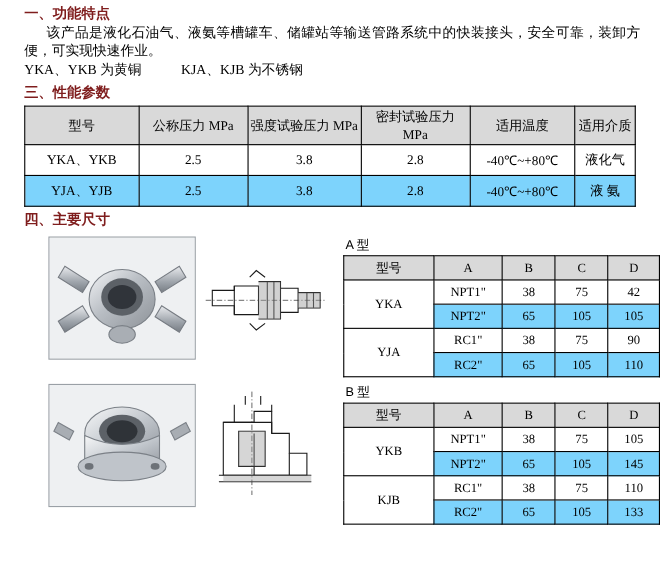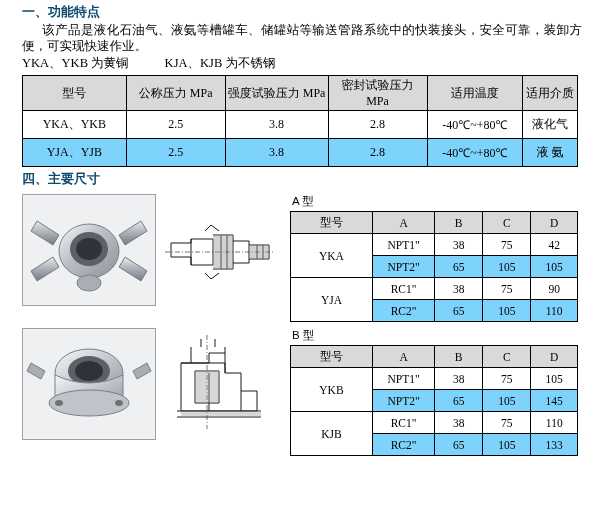--- a/index.html
+++ b/index.html
@@ -10,21 +10,21 @@
   }
   .page{position:relative;width:600px;height:516px;}
 
   .title{
     text-align:center;font-size:19px;font-weight:bold;
     letter-spacing:0px;padding-top:10px;padding-bottom:4px;
     font-family:"Liberation Sans", sans-serif;
   }
 
   .sec-head{
-    color:#0c4a6e;font-weight:bold;font-size:13px;
+    color:#7f1d1d;font-weight:bold;font-size:13px;
     font-family:"Liberation Sans", sans-serif;
     margin:3px 0 1px 22px;
   }
   .para{
     font-size:12.5px;line-height:16px;margin:0 18px 0 22px;
     text-align:justify;
   }
   .para .ind{margin-left:20px;display:inline-block;}
   .mat{font-size:12.5px;margin:1px 0 0 22px;}
   .mat .gap{display:inline-block;width:36px;}
@@ -41,21 +41,21 @@
   table.perf thead th{background:#d9d9d9;}
   table.perf .c0{width:104px;}
   table.perf .c1{width:100px;}
   table.perf .c2{width:104px;}
   table.perf .c3{width:100px;}
   table.perf .c4{width:94px;}
   table.perf .c5{width:54px;}
 
   
   .dim-wrap{position:relative;margin-top:6px;}
-  .dim-grid{display:flex;margin-left:22px;}
+  .dim-grid{display:flex;margin-left:22px;justify-content:flex-end;}
   .imgcol{width:258px;}
   .photo-row{display:flex;margin-bottom:4px;}
   .photo{
     width:132px;height:110px;border:1px solid #9aa0a6;
     background:linear-gradient(135deg,#f2f3f5 0%,#dfe2e6 40%,#eceff1 100%);
     position:relative;overflow:hidden;
   }
   .drawing{
     width:118px;height:110px;border:1px solid #ffffff;
     background:#ffffff;position:relative;margin-left:4px;
@@ -87,20 +87,21 @@
 <div class="page">
 
 
   <div class="sec-head">一、功能特点</div>
   <div class="para"><span class="ind"></span><span>该产品是液化石油气、液氨等槽罐车、储罐站等输送管路系统中的快装接头，安全可靠，装卸方便，可实现快速作业。</span></div>
 
   <div class="mat">
     <span>YKA、YKB 为黄铜</span><span class="gap"></span><span>KJA、KJB 为不锈钢</span>
   </div>
 
+  <div class="sec-head">三、性能参数</div>
 
   <table class="perf">
     <thead>
       <tr>
         <th class="c0">型号</th>
         <th class="c1">公称压力 MPa</th>
         <th class="c2">强度试验压力 MPa</th>
         <th class="c3">密封试验压力 MPa</th>
         <th class="c4">适用温度</th>
         <th class="c5">适用介质</th>

